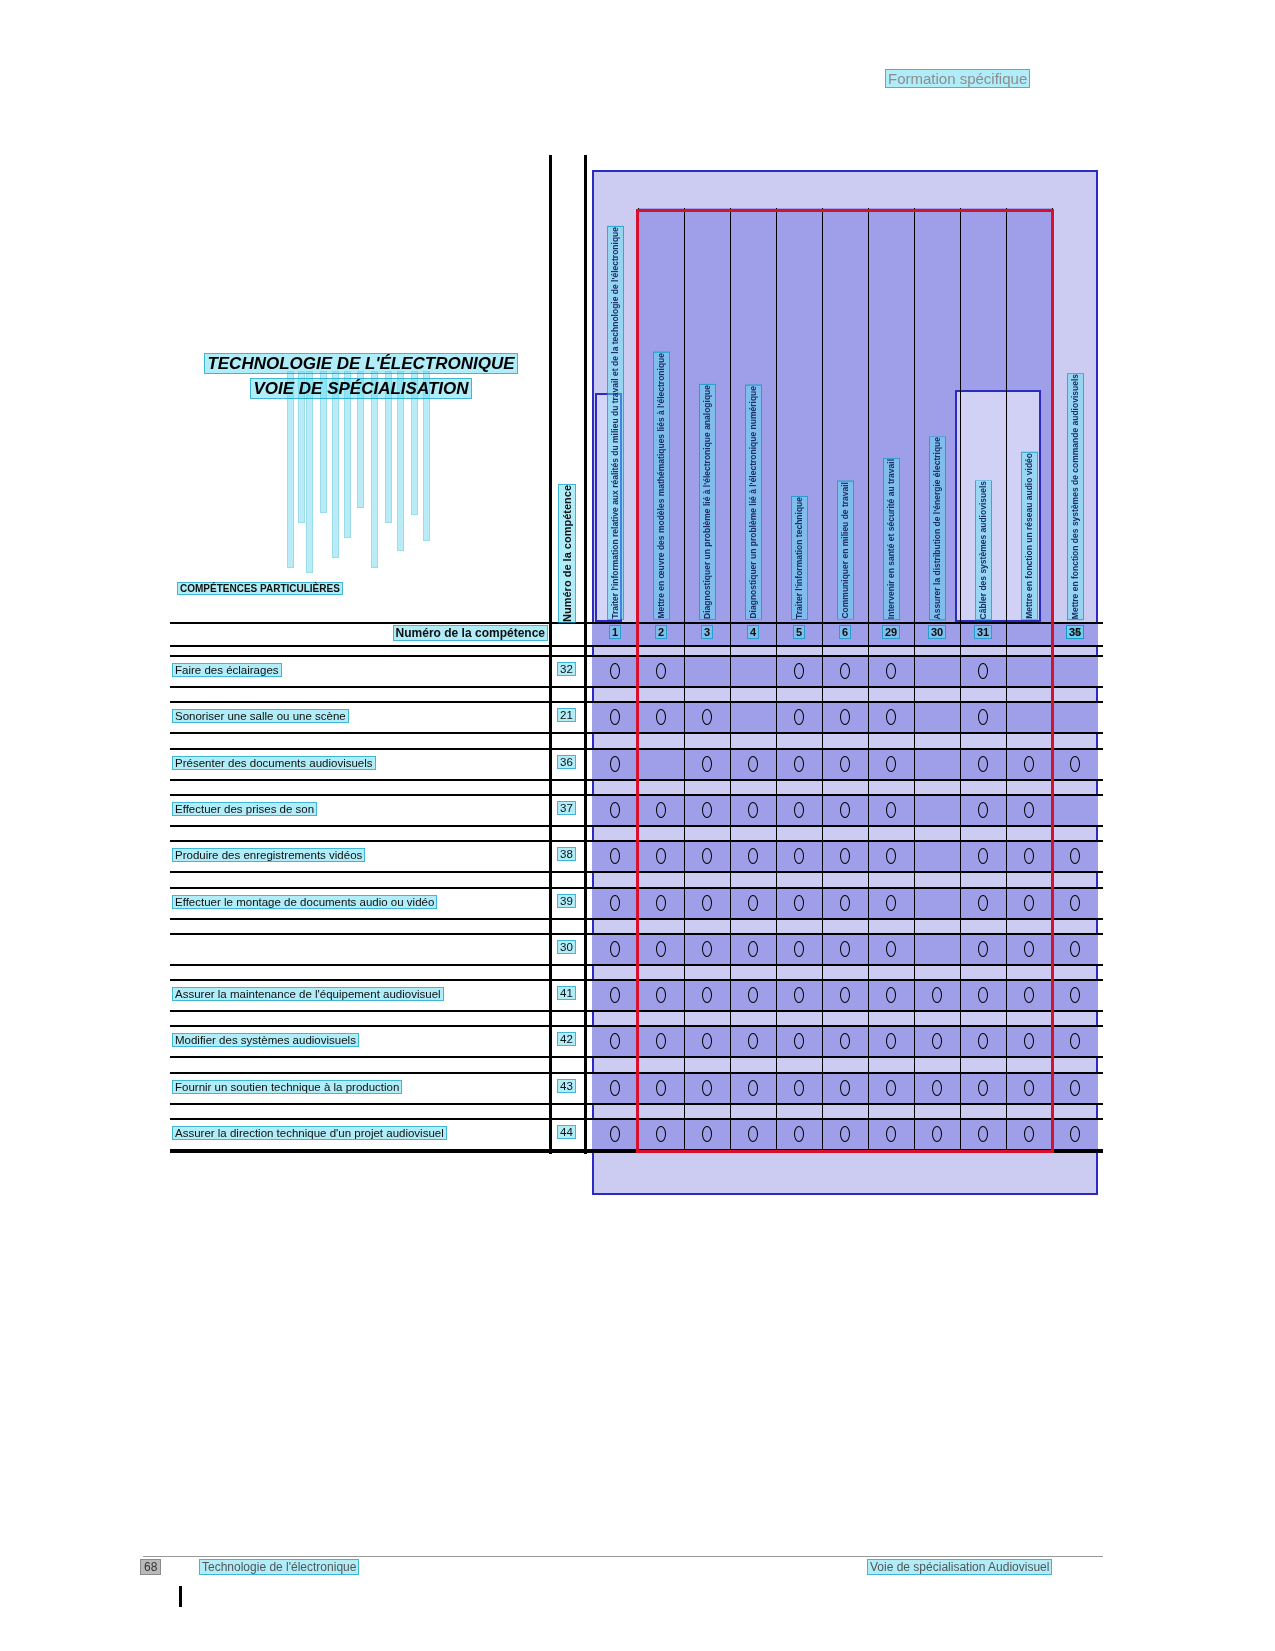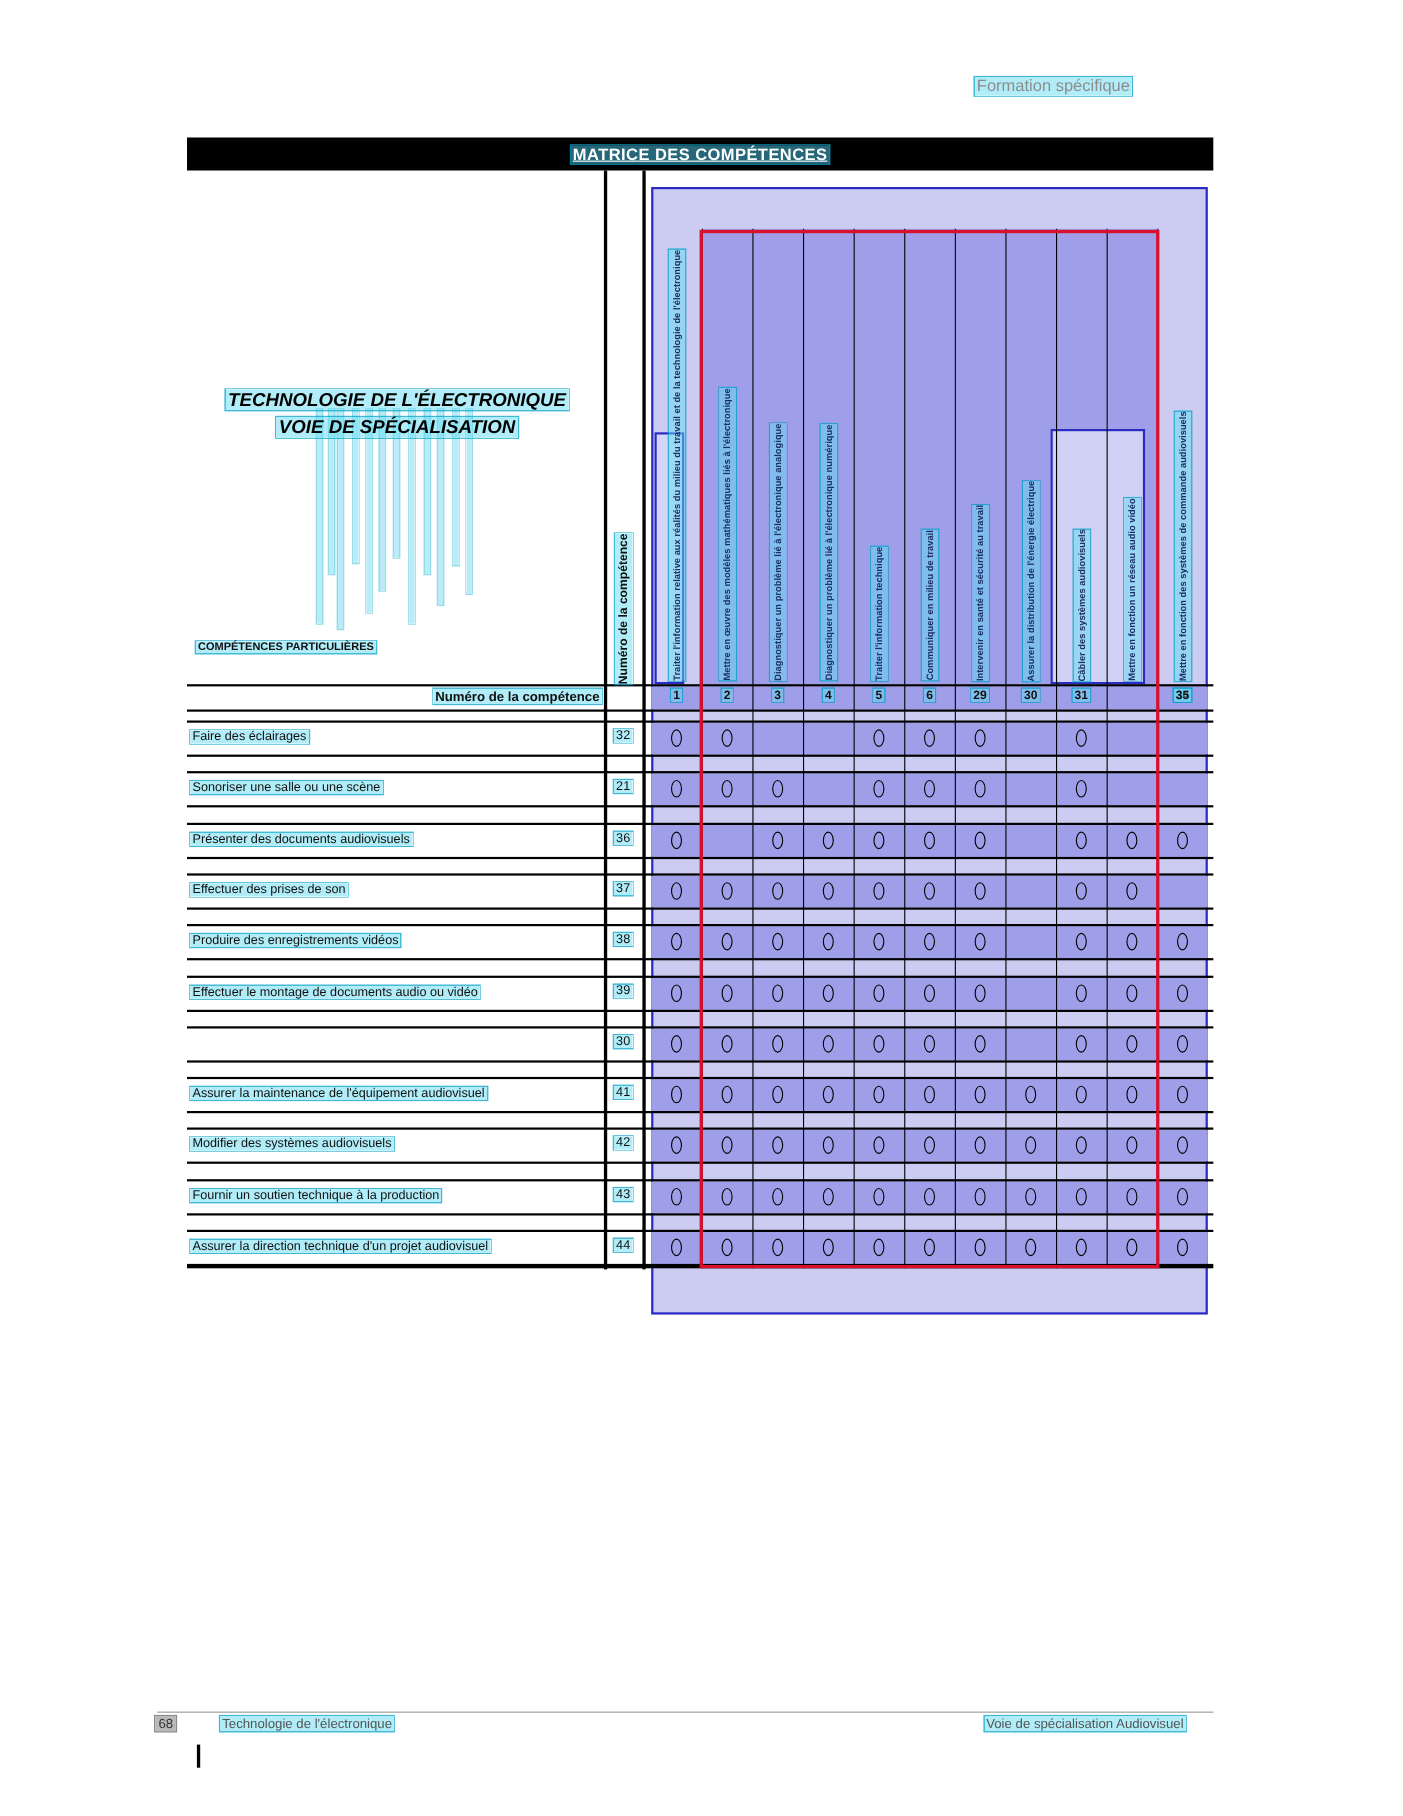--- a/index.html
+++ b/index.html
@@ -47,35 +47,32 @@
   .cp-label{left:178px;top:583px;font-weight:bold;font-size:10px;z-index:20}
   .numcol-label-wrap{left:550px;top:395px;width:34px;height:227px;display:flex;align-items:flex-end;justify-content:center;z-index:20}
   .numcol-label{font-weight:bold;font-size:11px;color:#101010}
   .numrow-label{left:300px;top:626px;width:247px;text-align:right;font-weight:bold;font-size:12px;z-index:20}
 
   .streak{position:absolute;background:rgba(99,213,235,.45);box-shadow:0 0 0 1px rgba(0,170,205,.4);z-index:2}
 
   .footer-line{left:143px;top:1556px;width:960px;height:1px;background:#999;z-index:20}
   .footer-num{left:141px;top:1560px;font-size:12px;z-index:20}
   .footer-left{left:200px;top:1560px;font-size:12px;color:#555;z-index:20}
-  .footer-right{left:868px;top:1560px;width:210px;text-align:right;font-size:12px;color:#555;z-index:20}
+  .footer-right{left:868px;top:1560px;width:210px;font-size:12px;color:#555;z-index:20}
   .cursor-bar{left:179px;top:1586px;width:3px;height:21px;background:#000;z-index:20}
 </style>
 </head>
 <body>
 
 <div id="page">
 
   <div class="abs note">
     <span class="hl">Formation spécifique</span>
   </div>
 
-  <div class="abs titlebar">
-    <span class="hl title-text">MATRICE DES COMPÉTENCES</span>
-  </div>
 
   <div class="vbar vbar-a"></div>
   <div class="vbar vbar-b"></div>
 
   <div class="abs panel"></div>
 
 
   <div class="abs prog-title">
     <div><span class="hl">TECHNOLOGIE DE L'ÉLECTRONIQUE</span></div>
     <div><span class="hl">VOIE DE SPÉCIALISATION</span></div>

